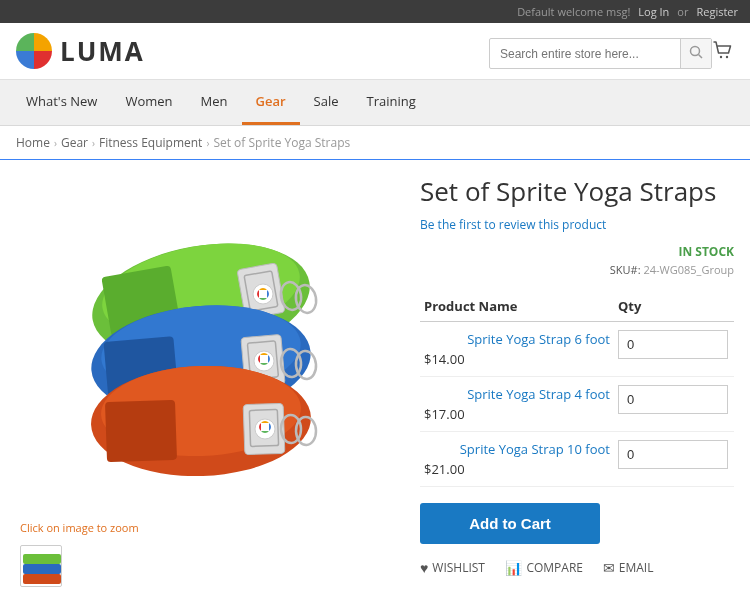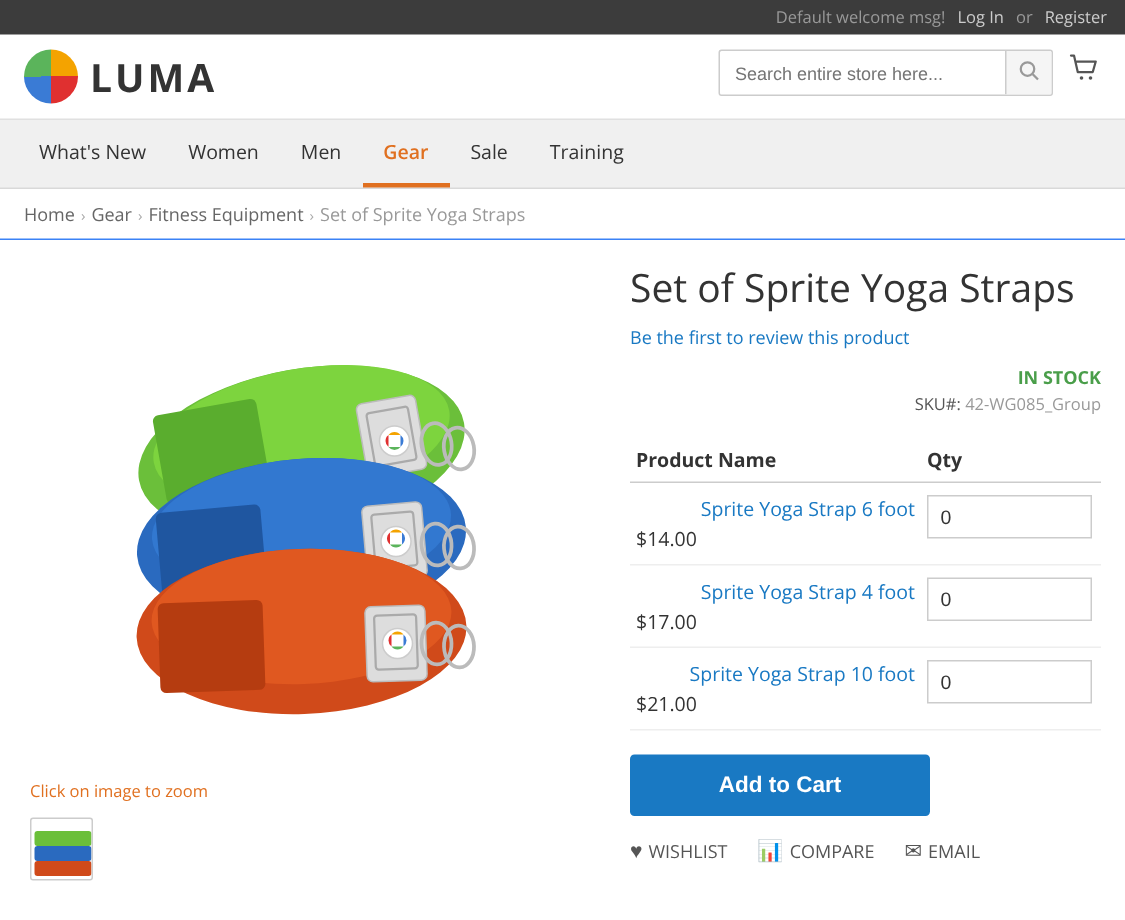--- a/index.html
+++ b/index.html
@@ -16,34 +16,34 @@
       justify-content: flex-end;
       align-items: center;
       gap: 8px;
     }
     .top-bar a { color: #ccc; text-decoration: none; }
     .top-bar span { color: #999; }
 
     
     .header {
       display: flex;
-      align-items: flex-start;
+      align-items: flex-end;
       justify-content: space-between;
       padding: 10px 16px;
       border-bottom: 1px solid #e0e0e0;
     }
     .logo-wrap { display: flex; align-items: center; gap: 8px; }
     .logo-circle {
       width: 36px; height: 36px;
       border-radius: 50%;
       background: conic-gradient(#f4a300 0deg 90deg, #e03030 90deg 180deg, #3a7bd5 180deg 270deg, #5bb45b 270deg 360deg);
       flex-shrink: 0;
     }
     .logo-text { font-size: 26px; font-weight: 700; color: #333; letter-spacing: 2px; text-transform: uppercase; }
-    .header-right { display: flex; align-items: center; gap: 10px; }
+    .header-right { display: flex; align-items: center; }
     .search-box {
       display: flex;
       align-items: center;
       border: 1px solid #ccc;
       border-radius: 2px;
       overflow: hidden;
     }
     .search-box input {
       border: none; outline: none; padding: 6px 10px; font-size: 12px; width: 190px; color: #999;
     }
@@ -193,21 +193,21 @@
     .add-to-cart-btn {
       background: #1979c3;
       color: #fff;
       border: none;
       padding: 12px 24px;
       font-size: 15px;
       font-weight: 600;
       border-radius: 3px;
       cursor: pointer;
       margin-top: 16px;
-      width: 200px;
+      width: 180px;
     }
 
     
     .action-links {
       display: flex;
       gap: 20px;
       margin-top: 14px;
       font-size: 12px;
       color: #555;
     }
@@ -346,21 +346,21 @@
 
   <div class="product-info">
     <h1 class="product-title">Set of Sprite Yoga Straps</h1>
     <a class="review-link">Be the first to review this product</a>
 
     <div class="stock-row">
       <span class="in-stock">IN STOCK</span>
     </div>
     <div class="sku-row">
       <span class="sku-label">SKU#:</span>
-      <span>42-WG085_Group</span>
+      <span>24-WG085_Group</span>
     </div>
 
     
     <table class="product-table">
       <thead>
         <tr>
           <th>Product Name</th>
           <th class="qty-col">Qty</th>
         </tr>
       </thead>

